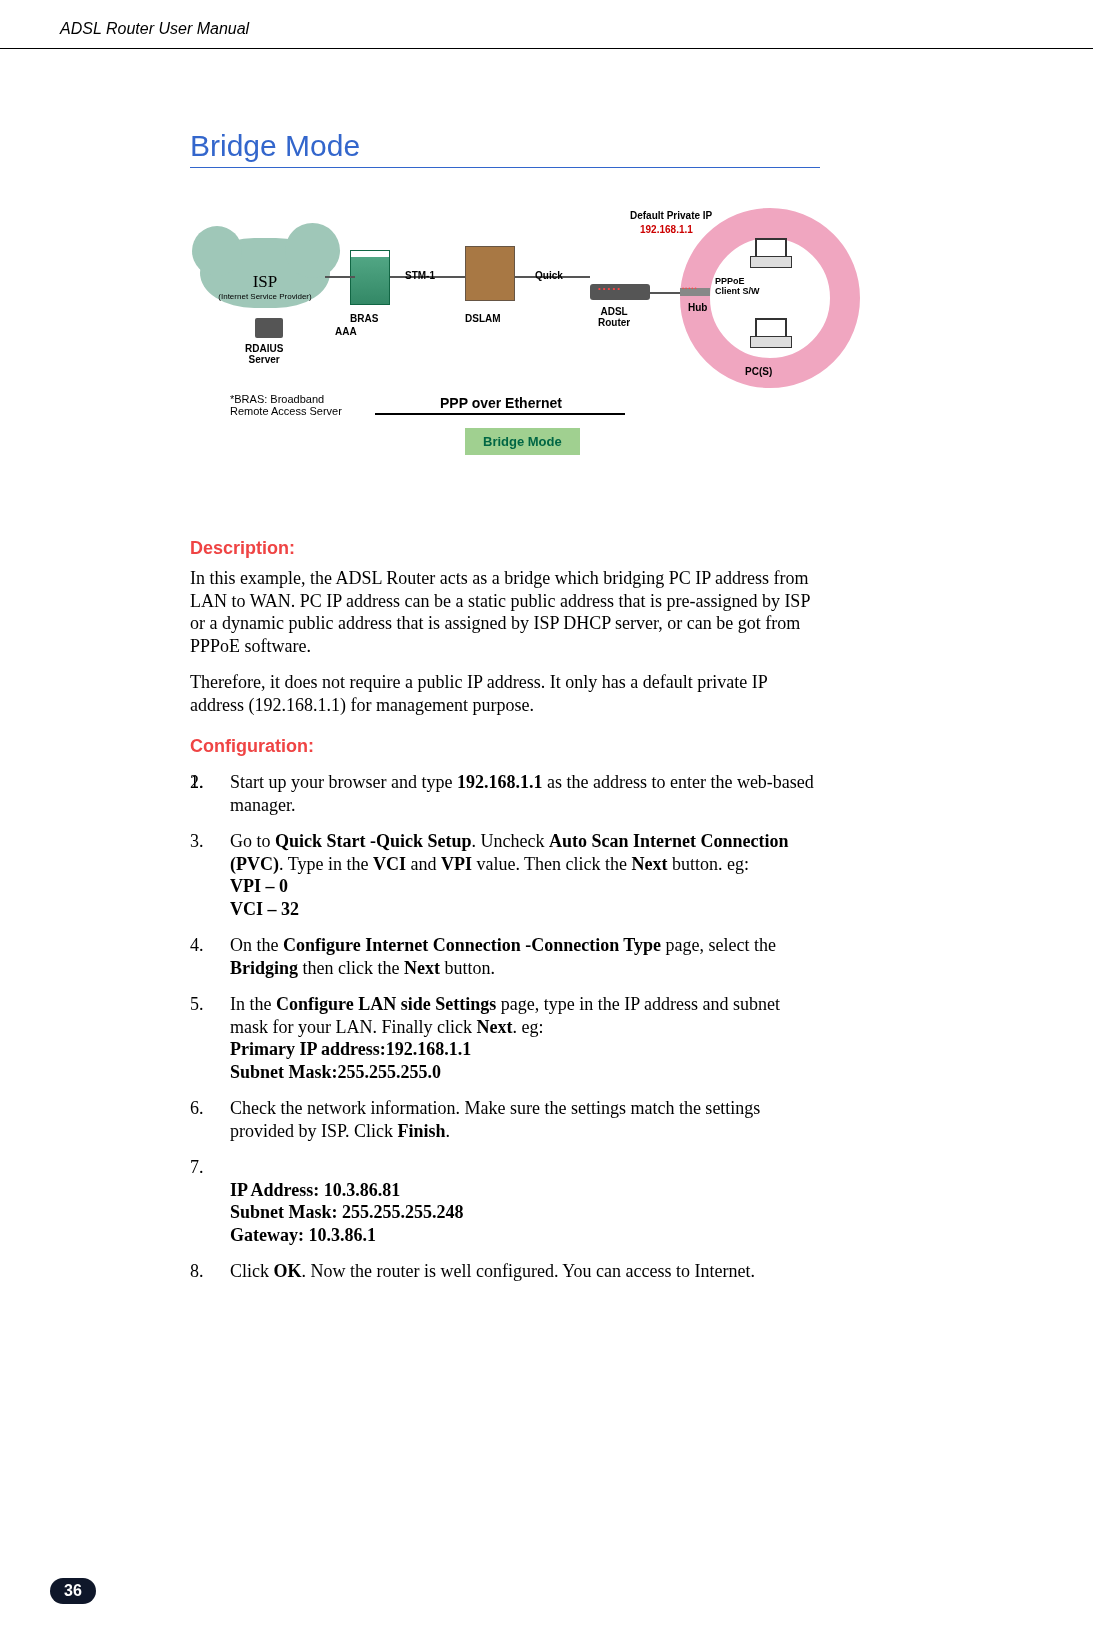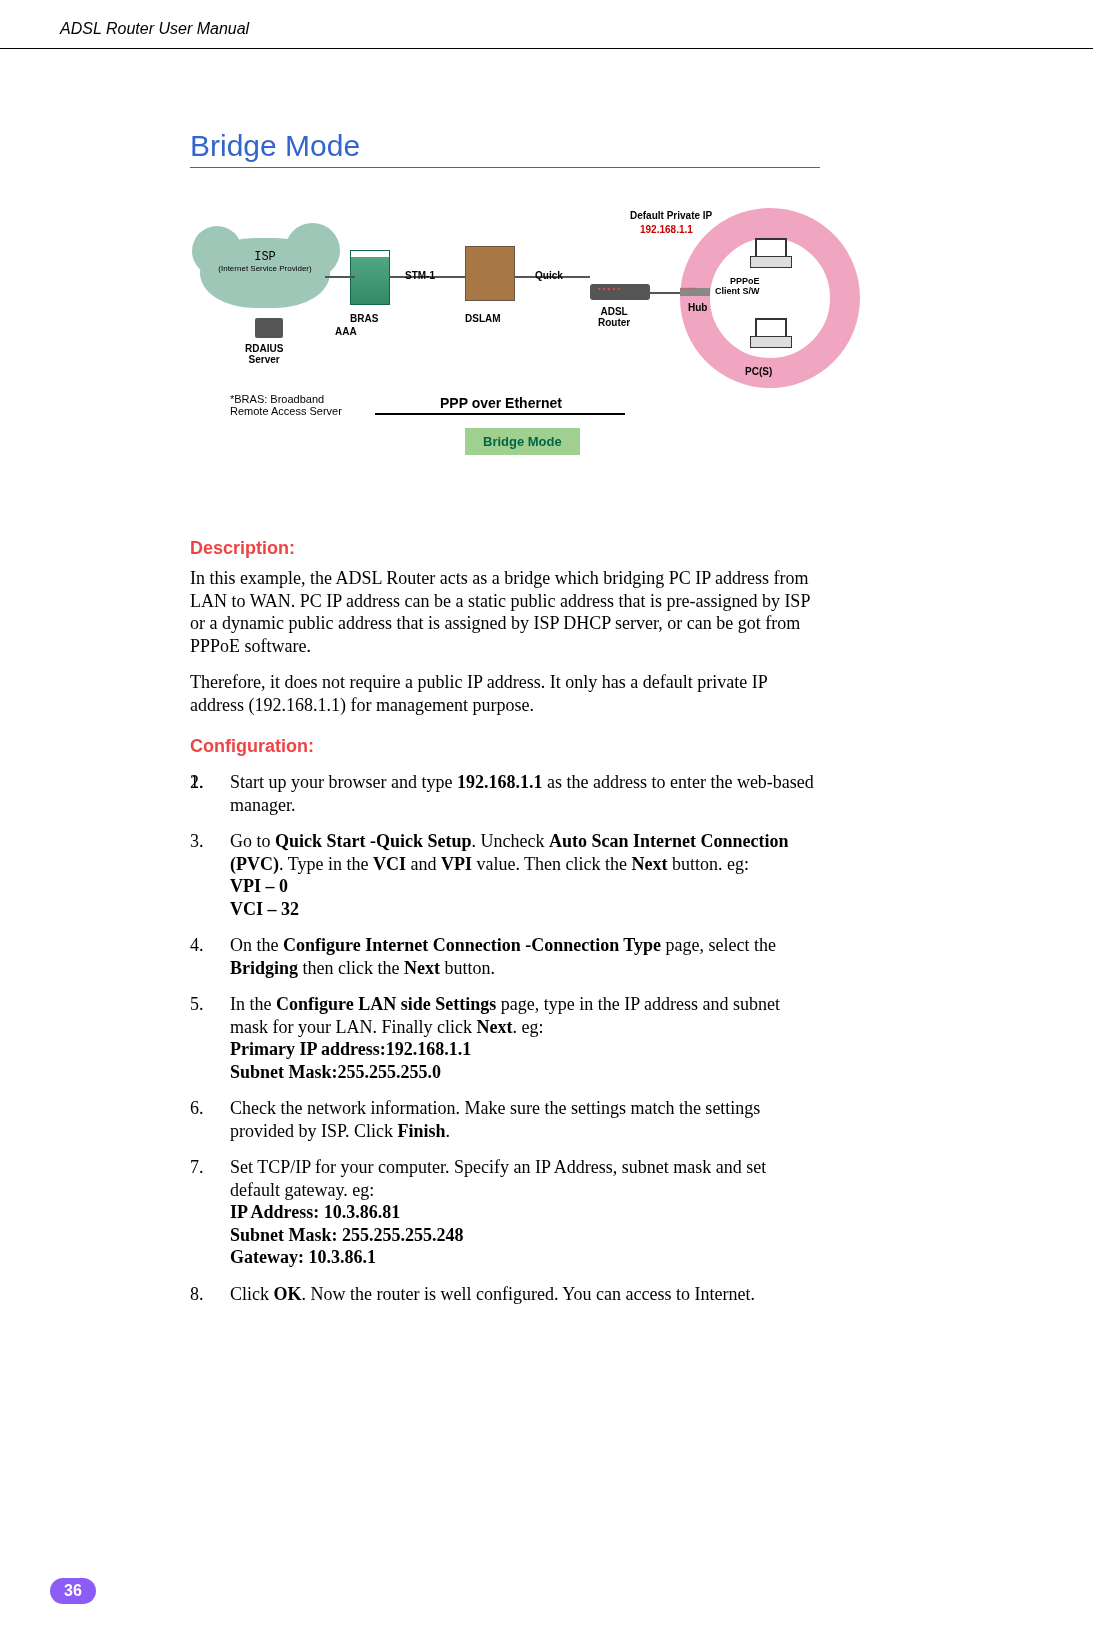--- a/index.html
+++ b/index.html
@@ -60,37 +60,37 @@
     }
     .li .num {
       position: absolute;
       left: 0;
       top: 0;
     }
     .page-num {
       position: absolute;
       bottom: 30px;
       left: 50px;
-      background: #8b5cf6;
+      background: #0f172a;
       color: #fff;
       padding: 4px 14px;
       border-radius: 14px;
       font-weight: bold;
       font-size: 16px;
     }
     .bold { font-weight: bold; }
     
     
     .dg-label { position:absolute; font-family: Verdana, sans-serif; font-weight: bold; }
-    .dg-label-sm { font-size: 10px; text-align: right; }
+    .dg-label-sm { font-size: 10px; }
     .dg-pink { position:absolute; width:180px; height:180px; border-radius:50%; border:30px solid #f0a6c0; left:490px; top:10px; }
     .dg-cloud { position:absolute; left:10px; top:40px; width:130px; height:70px; background:#9fc7b8; border-radius:50% 50% 50% 50% / 60% 60% 60% 60%; text-align:center; padding-top:12px; }
     .dg-cloud::before { content:''; position:absolute; width:50px; height:50px; background:#9fc7b8; border-radius:50%; top:-12px; left:-8px; }
     .dg-cloud::after { content:''; position:absolute; width:55px; height:55px; background:#9fc7b8; border-radius:50%; top:-15px; right:-10px; }
-    .dg-cloud .isp-text { font-size:12px; font-family:Liberation Mono, monospace; position:relative; z-index:2; }
+    .dg-cloud .isp-text { font-size:17px; font-family:Liberation Serif, serif; position:relative; z-index:2;margin-top:22px; }
     .dg-cloud .isp-sub { font-size:8px; position:relative; z-index:2; }
     .dg-bras { position:absolute; left:160px; top:52px; width:40px; height:55px; background:linear-gradient(#5a8,#386); border:1px solid #164; }
     .dg-bras::before { content:''; position:absolute; top:0; left:0; right:0; height:6px; background:#fff; }
     .dg-dslam { position:absolute; left:275px; top:48px; width:50px; height:55px; background:#a87844; border:1px solid #654; }
     .dg-router { position:absolute; left:400px; top:86px; width:60px; height:16px; background:#555; border-radius:3px; }
     .dg-router::before { content:'•••••'; position:absolute; color:#f44; font-size:8px; top:0; left:8px; letter-spacing:2px; }
     .dg-hub { position:absolute; left:490px; top:90px; width:30px; height:8px; background:#888; }
     .dg-hub::before { content:'•••••'; position:absolute; color:#f44; font-size:6px; top:-3px; left:2px; letter-spacing:1px; }
     .dg-pc { position:absolute; width:40px; height:30px; }
     .dg-pc::before { content:''; position:absolute; width:28px; height:22px; background:#fff; border:2px solid #333; top:0; left:5px; }
@@ -155,18 +155,18 @@
   <p class="para">Therefore, it does not require a public IP address. It only has a default private IP address (192.168.1.1) for management purpose.</p>
 
   <div class="subheading">Configuration:</div>
   <ol class="ol" id="steps-list">
       <li class="li"><span class="num">1.</span></li>
       <li class="li"><span class="num">2.</span><span>Start up your browser and type </span><span class="bold">192.168.1.1</span><span> as the address to enter the web-based manager.</span></li>
       <li class="li"><span class="num">3.</span><span>Go to </span><span class="bold">Quick Start -Quick Setup</span><span>. Uncheck </span><span class="bold">Auto Scan Internet Connection (PVC)</span><span>. Type in the </span><span class="bold">VCI</span><span> and </span><span class="bold">VPI</span><span> value. Then click the </span><span class="bold">Next</span><span> button. eg:</span><br><span class="bold">VPI – 0</span><br><span class="bold">VCI – 32</span></li>
       <li class="li"><span class="num">4.</span><span>On the </span><span class="bold">Configure Internet Connection -Connection Type</span><span> page, select the </span><span class="bold">Bridging</span><span> then click the </span><span class="bold">Next</span><span> button.</span></li>
       <li class="li"><span class="num">5.</span><span>In the </span><span class="bold">Configure LAN side Settings</span><span> page, type in the IP address and subnet mask for your LAN. Finally click </span><span class="bold">Next</span><span>. eg:</span><br><span class="bold">Primary IP address:192.168.1.1</span><br><span class="bold">Subnet Mask:255.255.255.0</span></li>
       <li class="li"><span class="num">6.</span><span>Check the network information. Make sure the settings match the settings provided by ISP. Click </span><span class="bold">Finish</span><span>.</span></li>
-      <li class="li"><span class="num">7.</span><span>Set TCP/IP for your computer. Specify an IP Address, subnet mask and set default gateway. eg:</span><br><span class="bold">IP Address: 10.3.86.81</span><br><span class="bold">Subnet Mask: 255.255.255.248</span><br><span class="bold">Gateway: 10.3.86.1</span></li>
+      <li class="li"><span class="num">7.</span><br><span class="bold">IP Address: 10.3.86.81</span><br><span class="bold">Subnet Mask: 255.255.255.248</span><br><span class="bold">Gateway: 10.3.86.1</span></li>
       <li class="li"><span class="num">8.</span><span>Click </span><span class="bold">OK</span><span>. Now the router is well configured. You can access to Internet.</span></li>
     </ol>
 </div>
 
 <div class="page-num">36</div>
 
 </body></html>

